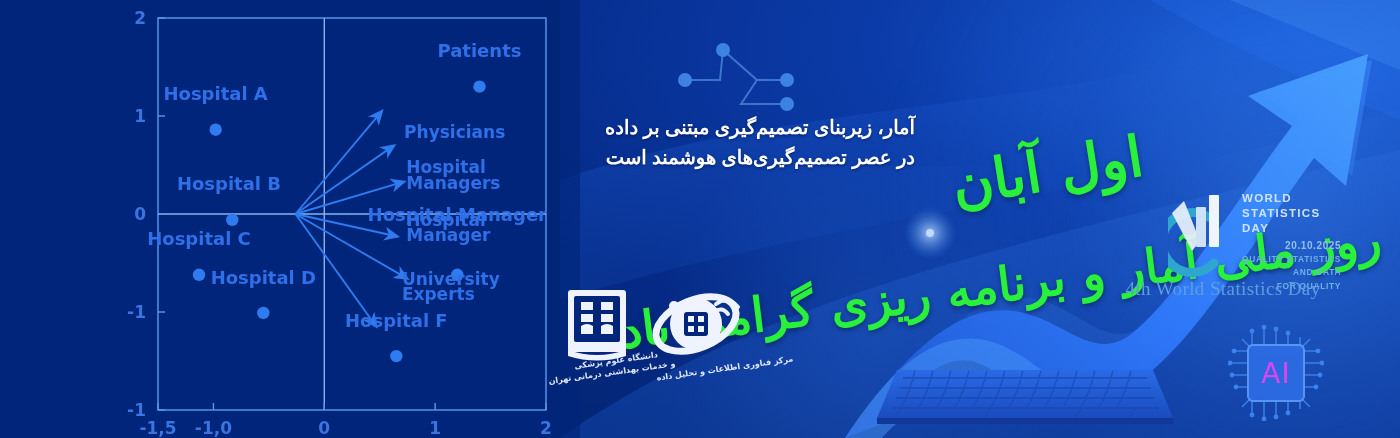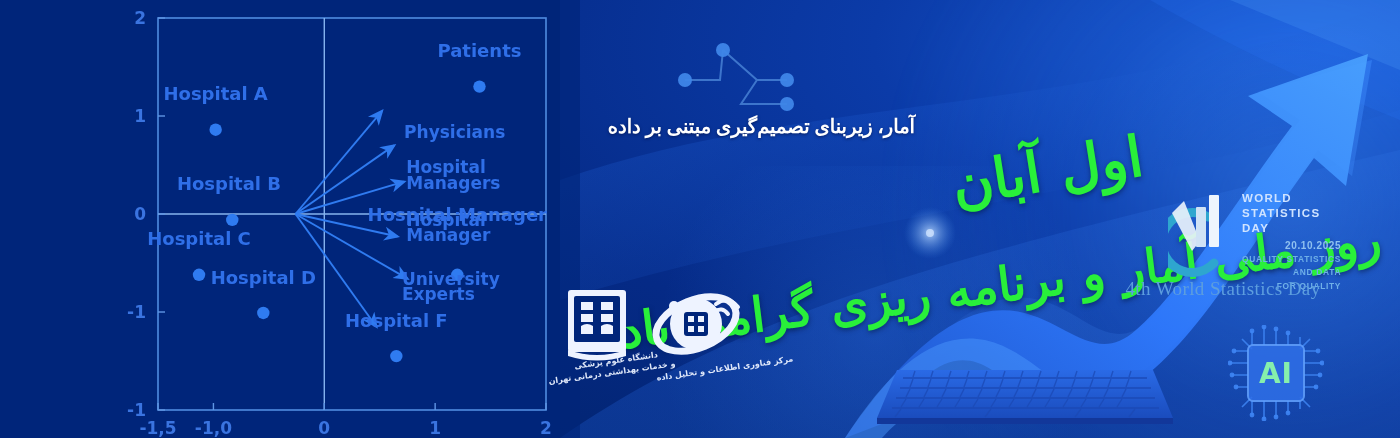--- a/index.html
+++ b/index.html
@@ -37,21 +37,21 @@
   }
   .tick-label{
     font-family:"DejaVu Sans", sans-serif;
     font-weight:700;fill:#3a74e0;font-size:17px;
   }
   
   .headline-fa{
     position:absolute;left:545px;top:112px;width:370px;
     text-align:right;direction:rtl;
     color:#ffffff;font-weight:700;font-size:19.5px;line-height:1.55;
-    font-family:Liberation Serif, serif;
+    font-family:Liberation Sans, sans-serif;
     text-shadow:0 1px 3px rgba(0,10,50,.55);
   }
   .headline-fa div{white-space:nowrap;}
   
   .calli{
     position:absolute;direction:rtl;color:#29f03a;
     font-family:"DejaVu Serif", serif;font-weight:700;
     text-shadow:0 2px 5px rgba(0,20,60,.55);
     white-space:nowrap;
   }
@@ -79,21 +79,21 @@
   .wsd-serif{
     position:absolute;left:1108px;top:278px;width:230px;text-align:center;
     color:#5d9ede;font-family:"Liberation Serif", serif;font-weight:400;font-size:19px;
     letter-spacing:.4px;
   }
   
   .ai-chip{position:absolute;left:1228px;top:325px;width:96px;height:96px;}
   .ai-text{
     position:absolute;left:0;top:0;width:96px;height:96px;
     display:flex;align-items:center;justify-content:center;
-    color:#86efac;font-weight:700;font-size:28px;letter-spacing:1px;
+    color:#d946ef;font-weight:400;font-size:28px;letter-spacing:1px;
     font-family:"DejaVu Sans",sans-serif;
   }
   
   .keyboard{position:absolute;left:845px;top:358px;width:360px;height:80px;}
   
   .nodes{position:absolute;left:645px;top:42px;width:200px;height:90px;}
 </style>
 </head>
 <body>
 
@@ -236,20 +236,21 @@
           <text x="406.32" y="225.76000000000002" text-anchor="start" class="chart-label" font-size="17">Hospital</text>
           <text x="406.32" y="241.44" text-anchor="start" class="chart-label" font-size="17">Manager</text>
           <text x="401.88571428571436" y="284.56" text-anchor="start" class="chart-label" font-size="17">University</text>
           <text x="401.88571428571436" y="300.24" text-anchor="start" class="chart-label" font-size="17">Experts</text>
         </g>
     </svg>
   </div>
 
   <div class="headline-fa">
     <div>آمار، زیربنای تصمیم‌گیری مبتنی بر داده</div>
+    <div>در عصر تصمیم‌گیری‌های هوشمند است</div>
   </div>
 
   <div class="calli calli-1">اول آبان</div>
   <div class="calli calli-2">روز ملی آمار و برنامه ریزی گرامی باد</div>
 
   <div class="logo-row">
     <svg width="200" height="110" viewBox="0 0 200 110">
 
       <g>
         <rect x="12" y="6" width="58" height="62" rx="3" fill="#eef3ff"></rect>

